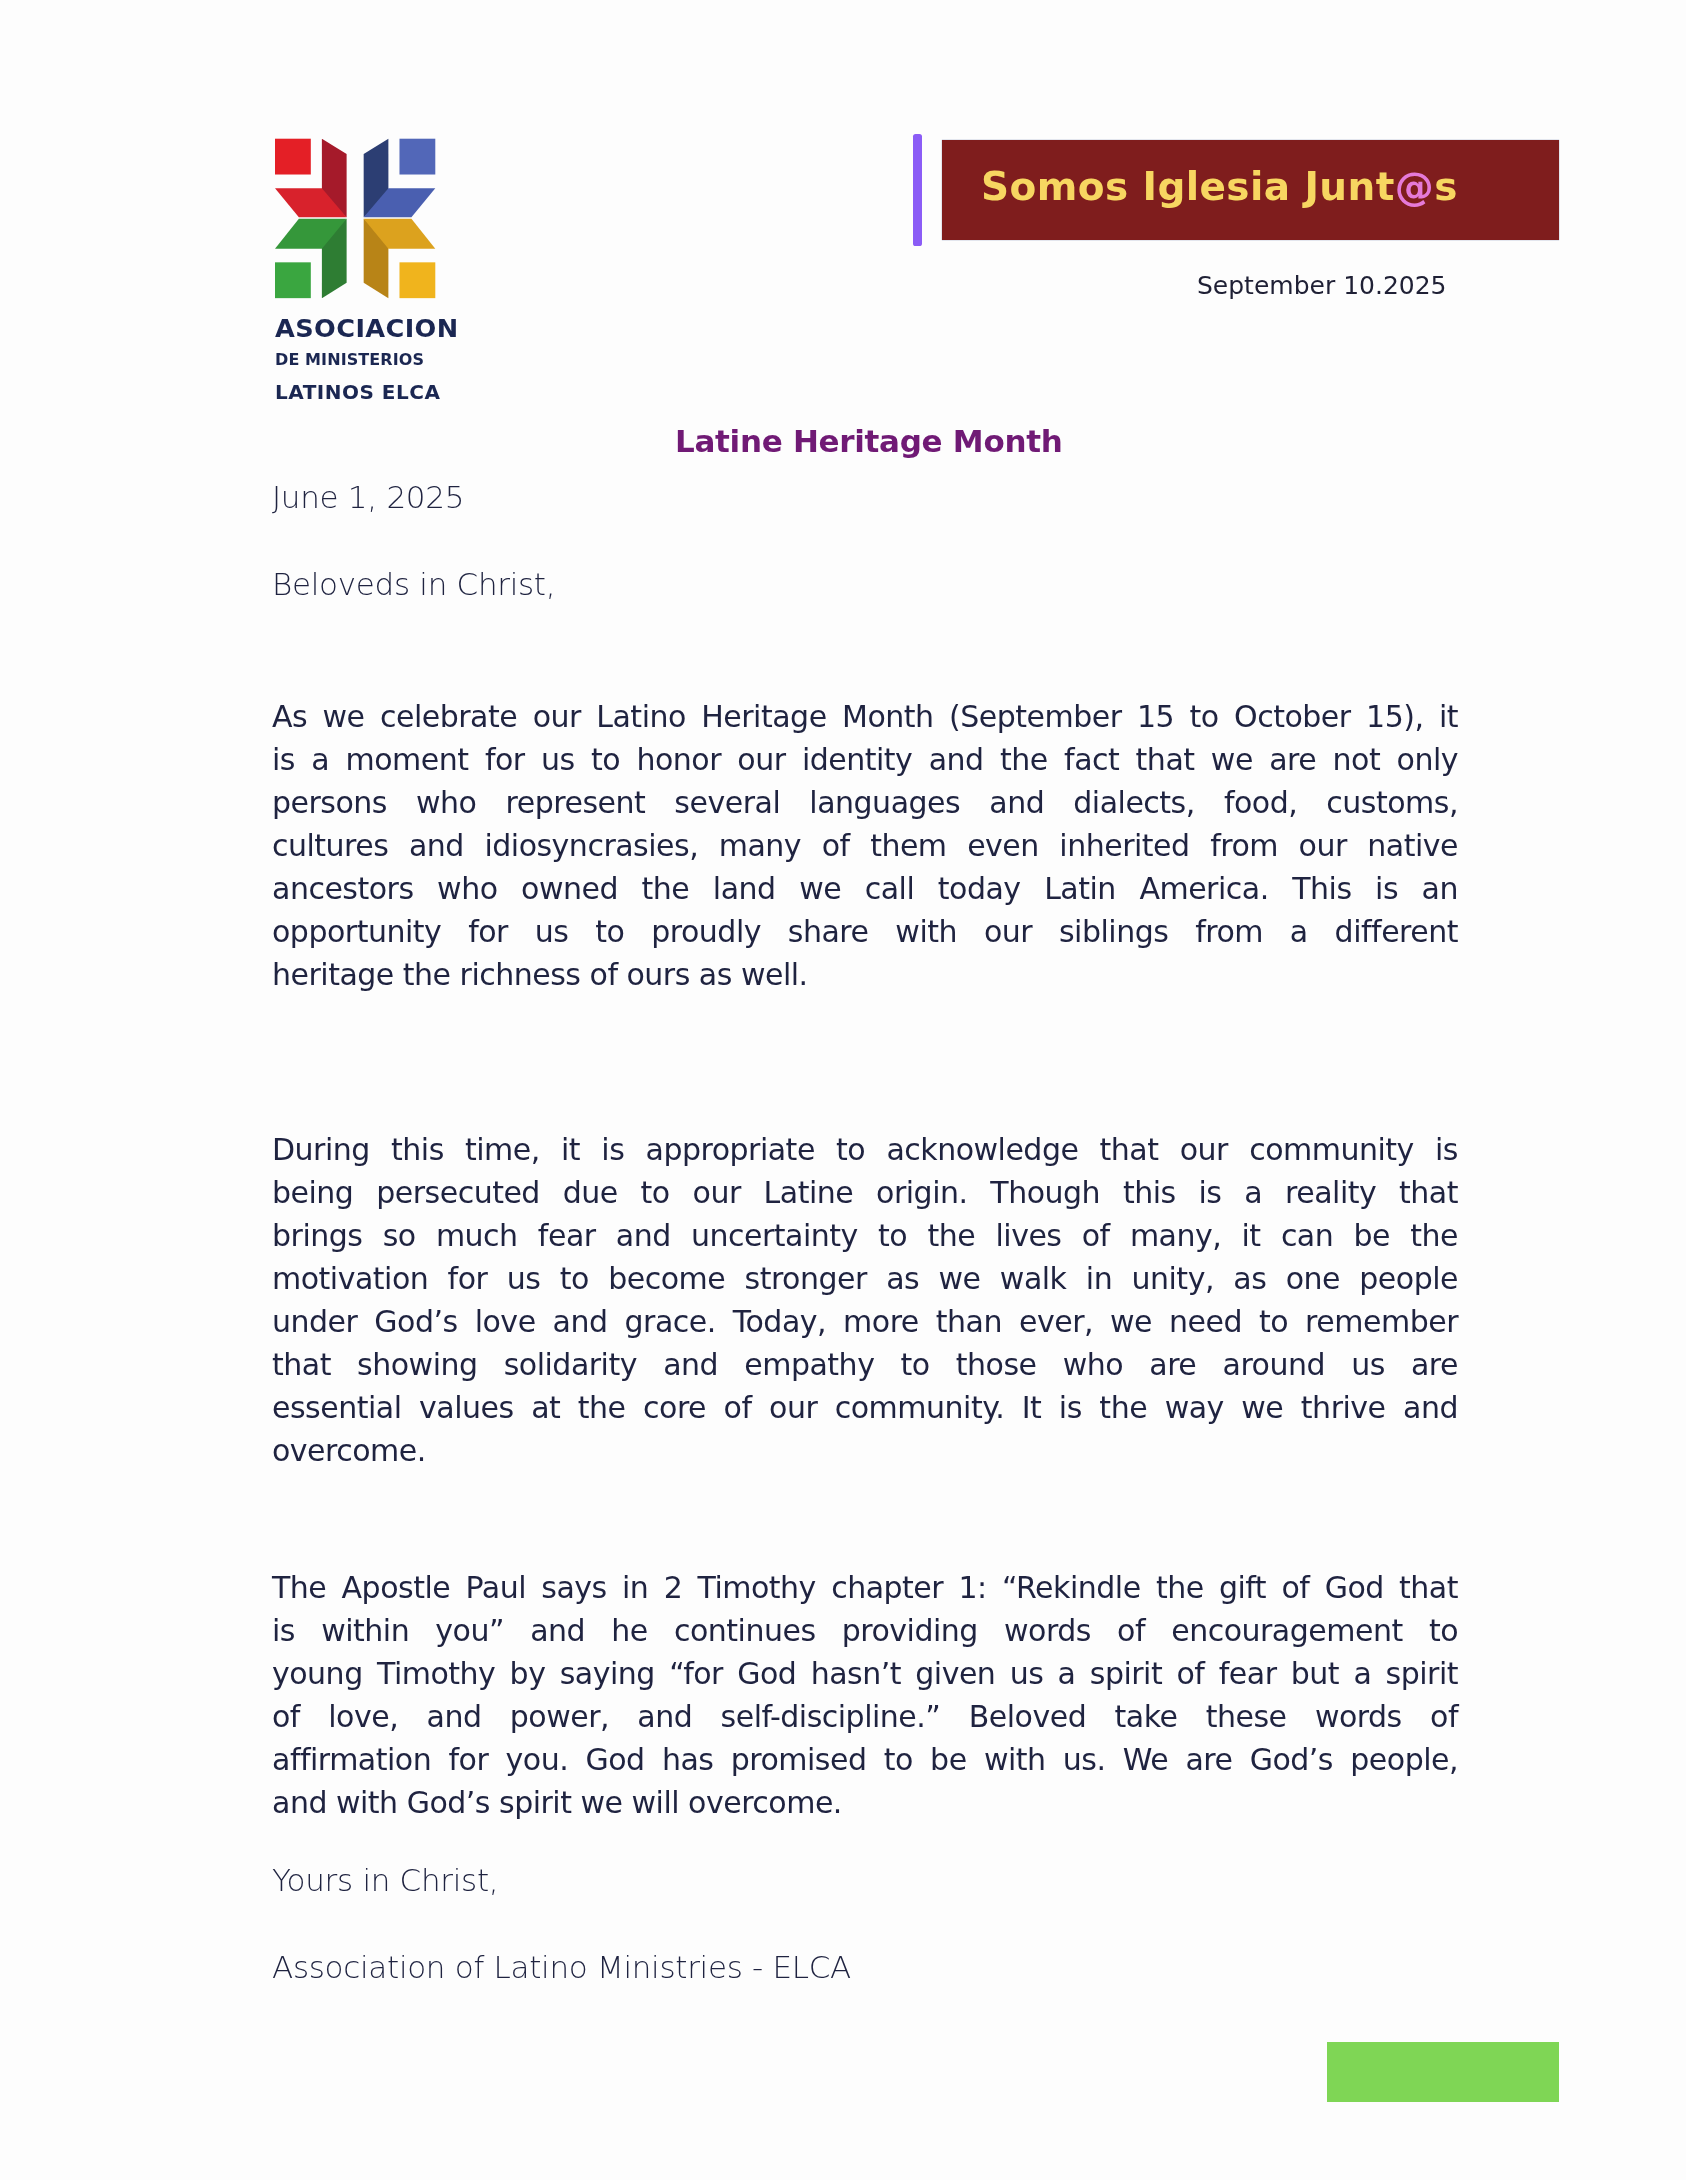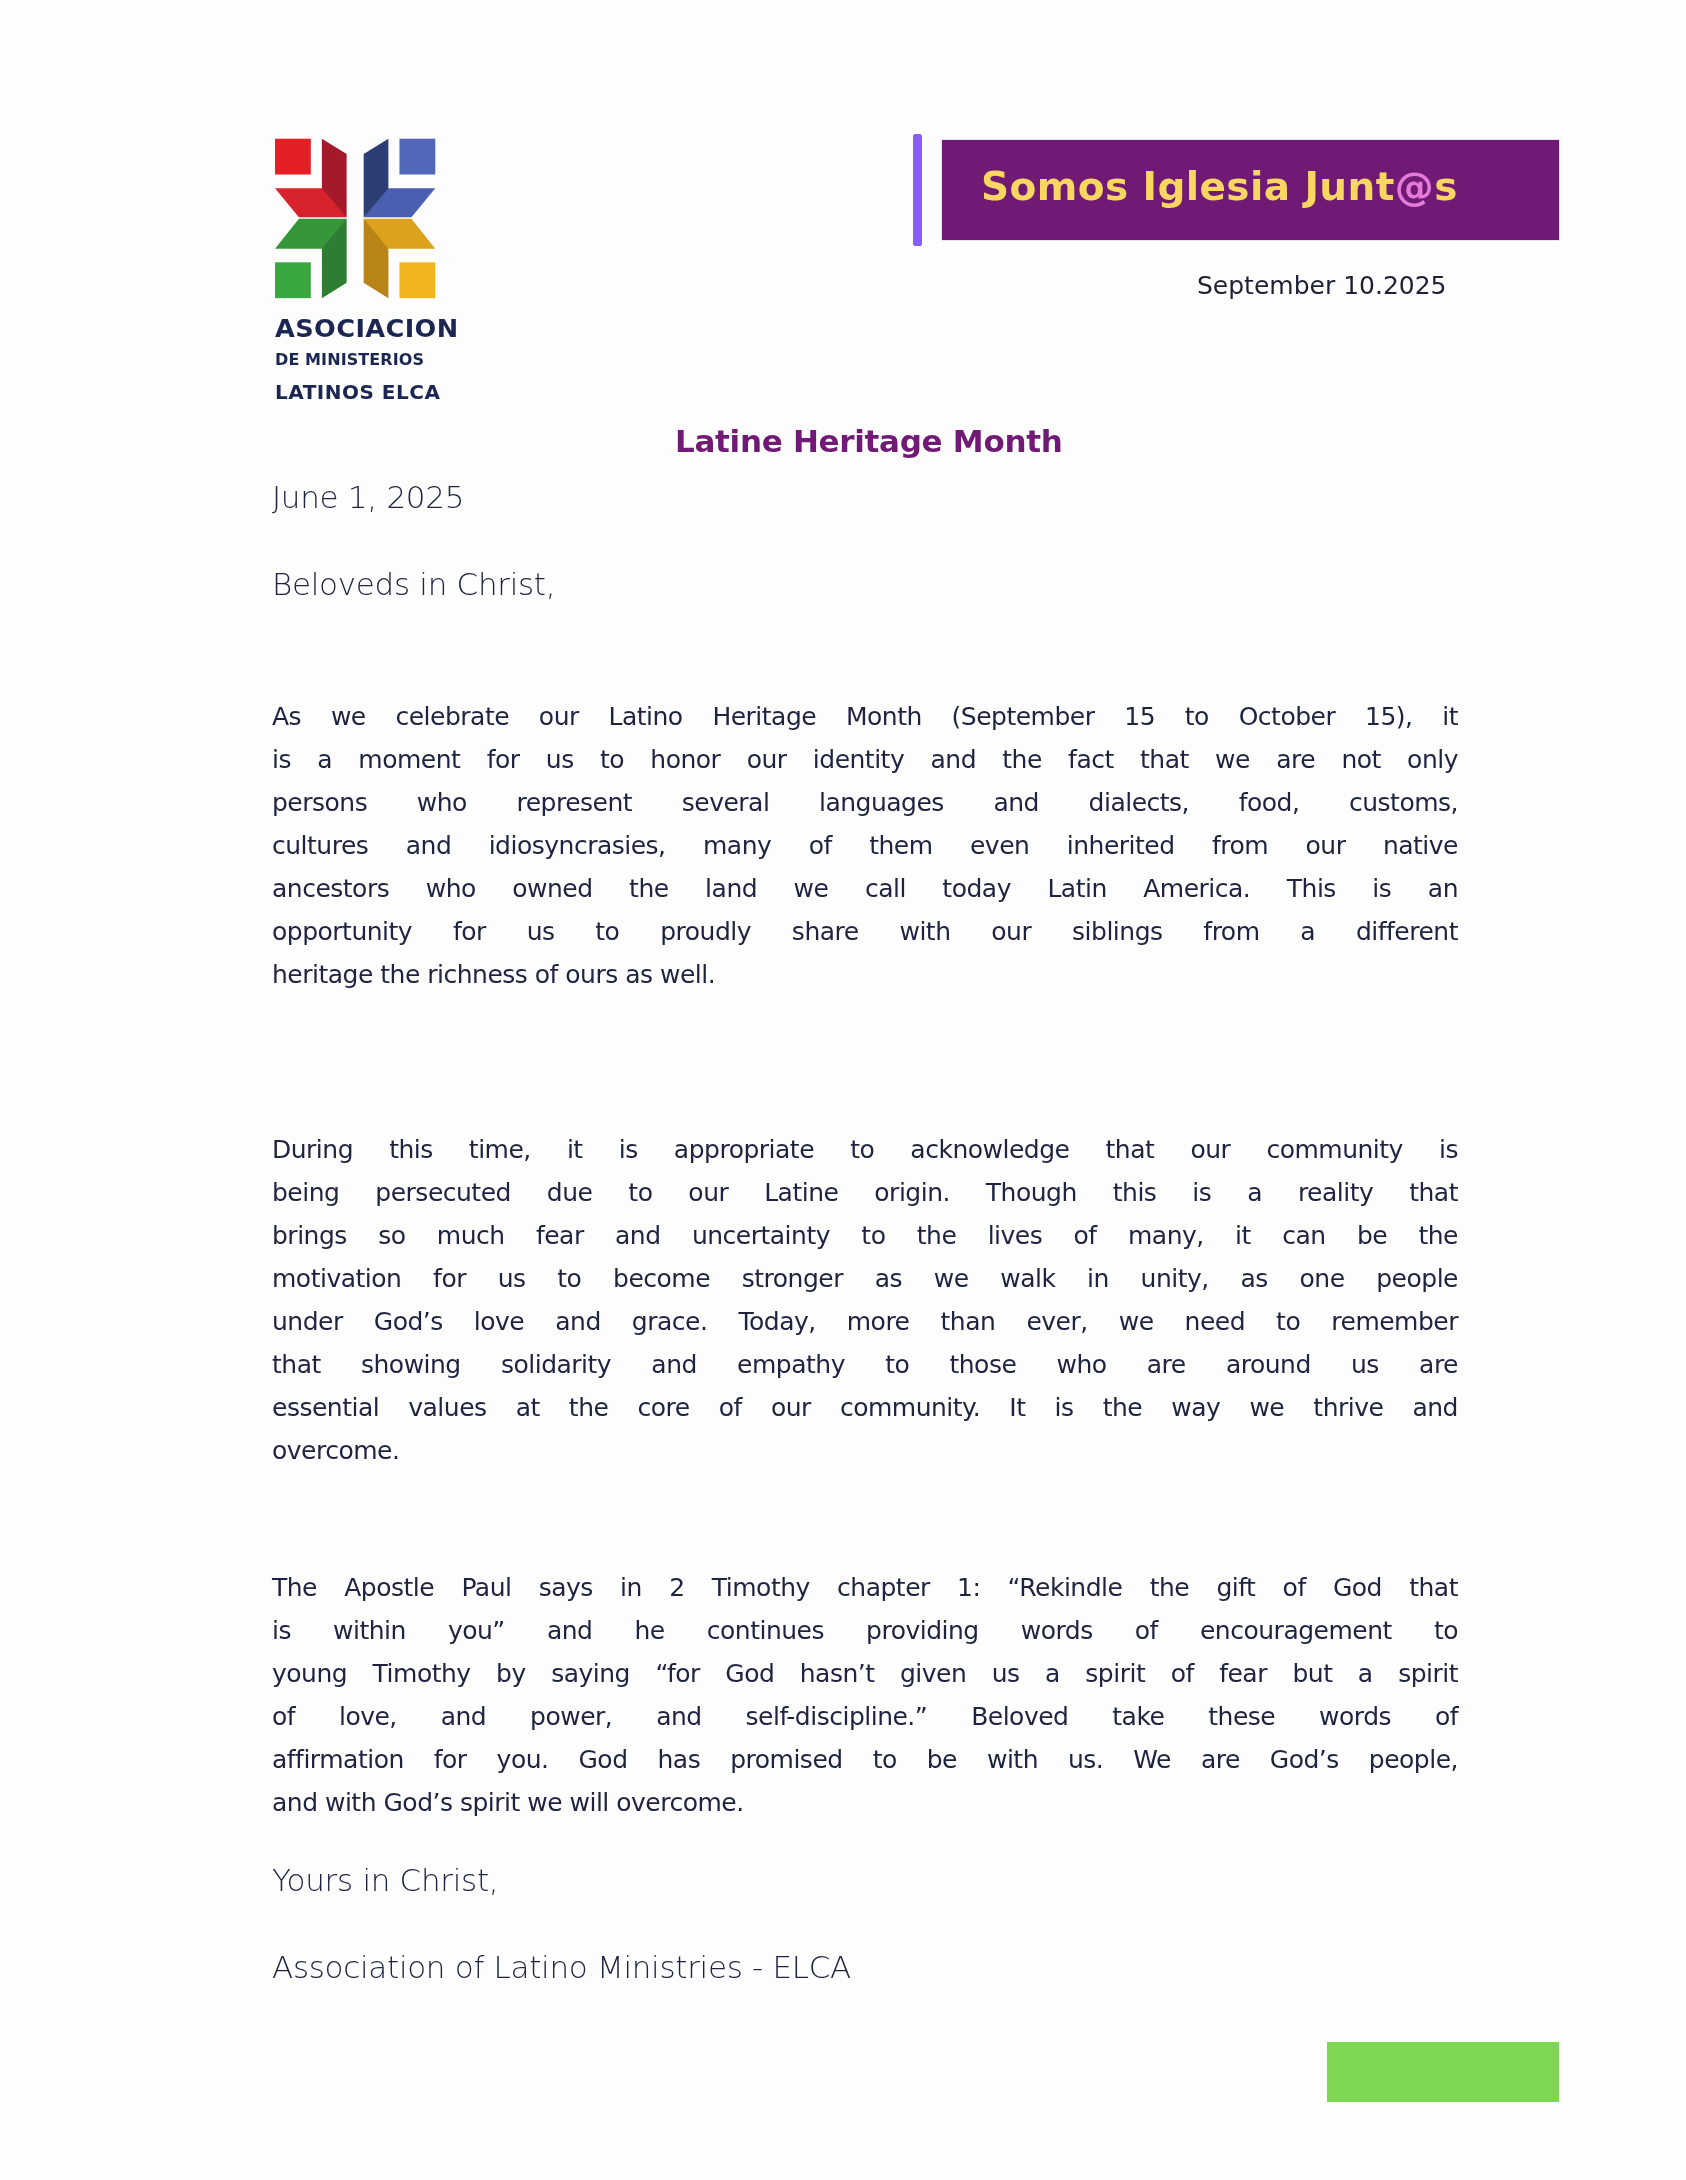--- a/index.html
+++ b/index.html
@@ -9,27 +9,27 @@
   }
   .abs { position: absolute; }
   
   .logo { left: 275px; top: 136px; width: 162px; height: 164px; }
   .logo-text { left: 275px; width: 170px; font-family: "DejaVu Sans", sans-serif; color: #1b2752; font-weight: bold; white-space: nowrap; }
   .lt1 { top: 313px; font-size: 25.6px; letter-spacing: 0.4px; }
   .lt2 { top: 350px; font-size: 16px; letter-spacing: 0.1px; }
   .lt3 { top: 380px; font-size: 20px; letter-spacing: 0.5px; }
   
   .purple-bar { left: 913px; top: 134px; width: 8.5px; height: 112px; background: #8b5cf6; border-radius: 2.6px; }
-  .banner { left: 942px; top: 140px; width: 617px; height: 100px; background: #701a75; box-shadow: 0 0 0.9px #4a5b92; }
+  .banner { left: 942px; top: 140px; width: 617px; height: 100px; background: #7f1d1d; box-shadow: 0 0 0.9px #4a5b92; }
   .banner-title { position: absolute; left: 39px; top: 24px; font-size: 39px; font-weight: bold; color: #f7d661; font-family: "DejaVu Sans", sans-serif; letter-spacing: 0.4px; white-space: nowrap; }
   .banner-title .at { color: #e57ad8; }
   .date-top { left: 1197px; top: 271px; font-size: 25px; color: #1f2035; white-space: nowrap; font-family: "DejaVu Sans", sans-serif; }
   .heading { left: 675px; top: 423px; font-size: 31px; font-weight: bold; color: #701a75; white-space: nowrap; font-family: "DejaVu Sans", sans-serif; letter-spacing: -0.3px; }
   .plain { left: 272px; font-size: 31px; white-space: nowrap; font-family: "DejaVu Sans", sans-serif; font-weight: 300; letter-spacing: -0.3px; }
-  .para { left: 272px; width: 1186px; font-size: 25px; line-height: 43px; font-family: "DejaVu Sans", sans-serif; letter-spacing: -0.5px; }
+  .para { left: 272px; width: 1186px; font-size: 30px; line-height: 43px; font-family: "DejaVu Sans", sans-serif; letter-spacing: -0.5px; }
   .line { display: block; text-align: justify; text-align-last: justify; white-space: nowrap; height: 43px; overflow: visible; }
   .line.last { text-align-last: left; }
   .green-rect { left: 1327px; top: 2042px; width: 232px; height: 60px; background: #7fd655; }
 </style>
 </head>
 <body>
 
 <div class="abs logo">
   <svg width="162" height="164" viewBox="0 0 190 192">
 

